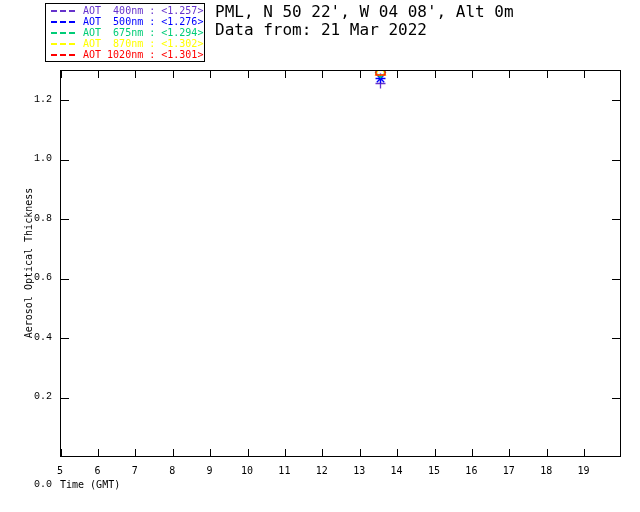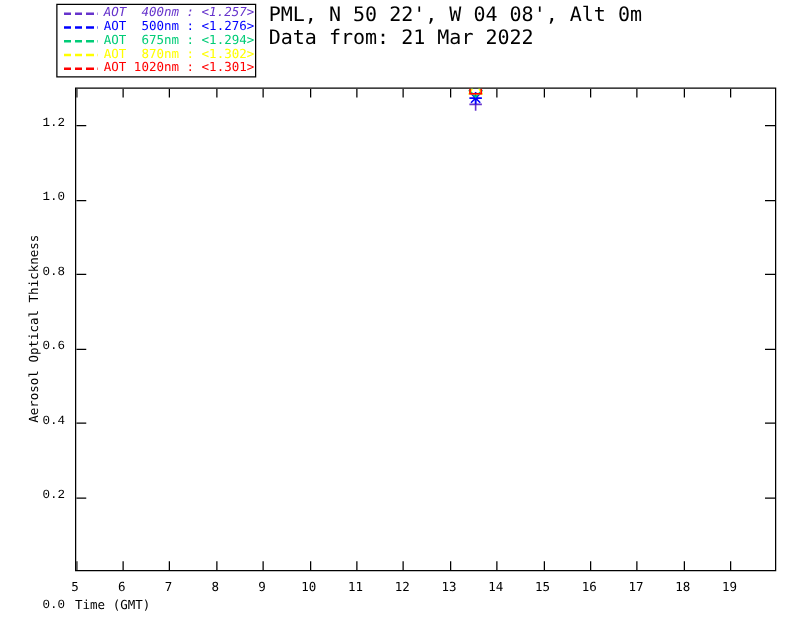--- a/index.html
+++ b/index.html
@@ -35,21 +35,21 @@
   .marker svg{display:block;}
 </style>
 </head>
 <body>
 
 <div id="stage">
 
   <div id="legend-box">
       <div class="legend-row">
         <span class="legend-dash" style="background: repeating-linear-gradient(90deg, rgb(102, 51, 204) 0px, rgb(102, 51, 204) 6px, transparent 6px, transparent 9px);"></span>
-        <span class="legend-label" style="color: rgb(102, 51, 204); font-style: italic;">AOT  400nm : &lt;1.257&gt;</span>
+        <span class="legend-label" style="color: rgb(102, 51, 204);">AOT  400nm : &lt;1.257&gt;</span>
       </div>
       <div class="legend-row">
         <span class="legend-dash" style="background: repeating-linear-gradient(90deg, rgb(0, 0, 255) 0px, rgb(0, 0, 255) 6px, transparent 6px, transparent 9px);"></span>
         <span class="legend-label" style="color: rgb(0, 0, 255);">AOT  500nm : &lt;1.276&gt;</span>
       </div>
       <div class="legend-row">
         <span class="legend-dash" style="background: repeating-linear-gradient(90deg, rgb(0, 204, 119) 0px, rgb(0, 204, 119) 6px, transparent 6px, transparent 9px);"></span>
         <span class="legend-label" style="color: rgb(0, 204, 119);">AOT  675nm : &lt;1.294&gt;</span>
       </div>
       <div class="legend-row">

